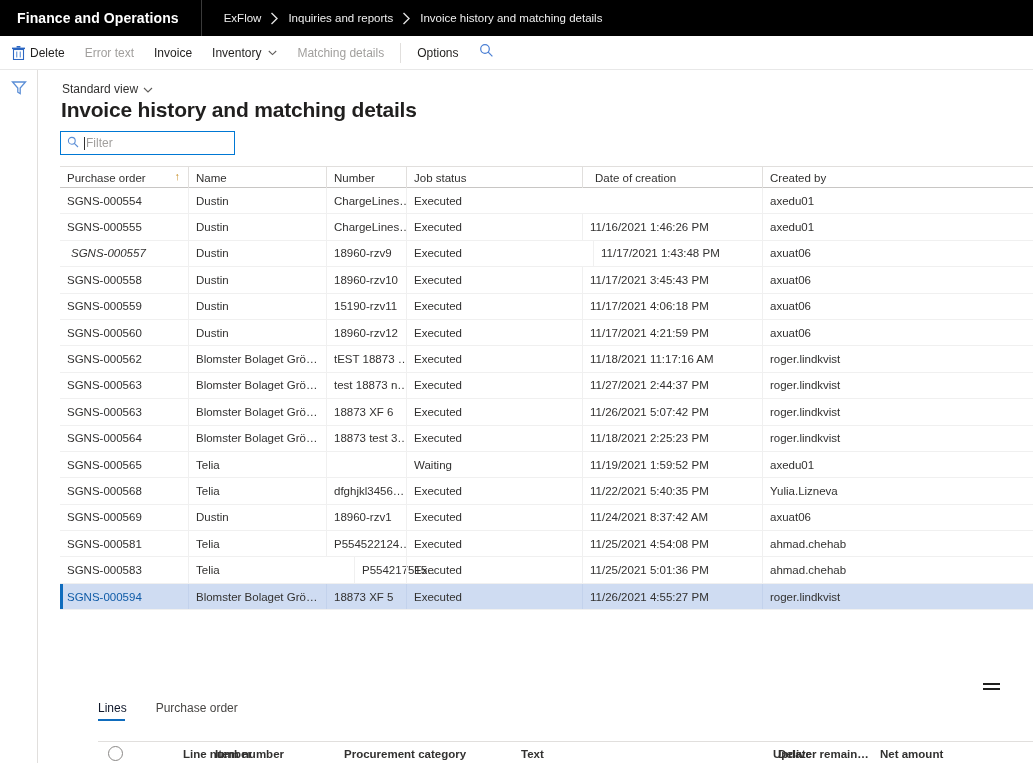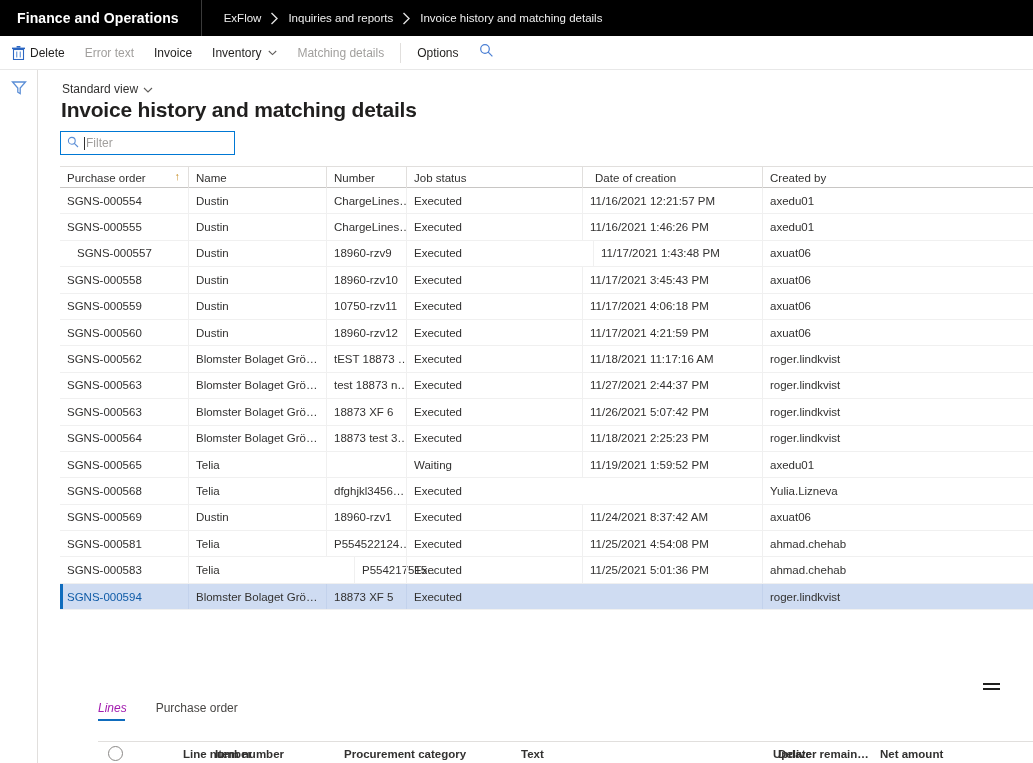--- a/index.html
+++ b/index.html
@@ -153,21 +153,21 @@
 
   
   .tabs {
     position: absolute; left: 59px; top: 631px;
     display: flex; align-items: flex-start; gap: 0;
   }
   .tab {
     font-size: 12px; color: #484644; padding: 0 16px 6px 0;
     position: relative; cursor: pointer; white-space: nowrap;
   }
-  .tab.active { color: #a21caf; font-style: italic; }
+  .tab.active { color: #0f172a; }
   .tab.active .uline {
     position: absolute; left: 0; bottom: 0; height: 2px;
     width: 27px; background: #0f6cbd;
   }
   .tab.second { margin-left: 13px; }
 
   
   .grid-lines {
     position: absolute; left: 59px; top: 671px;
     width: 974px; height: 92px;
@@ -314,51 +314,50 @@
           <div class="gm-hcell " style="left: 702px; width: 292px;">
             <span>Created by</span>
           </div>
         </div>
       <div class="gm-rows">
           <div class="gm-row">
             <div class="gm-cell po nb" style="left: 0px; width: 128px;">SGNS-000554</div>
             <div class="gm-cell " style="left: 128px; width: 138px;">Dustin</div>
             <div class="gm-cell " style="left: 266px; width: 80px;">ChargeLines…</div>
             <div class="gm-cell " style="left: 346px; width: 176px;">Executed</div>
-            <div class="gm-cell " style="left: 522px; width: 180px;">11/16/2021 12:21:57 PM</div>
             <div class="gm-cell " style="left: 702px; width: 292px;">axedu01</div>
           </div>
           <div class="gm-row">
             <div class="gm-cell po nb" style="left: 0px; width: 128px;">SGNS-000555</div>
             <div class="gm-cell " style="left: 128px; width: 138px;">Dustin</div>
             <div class="gm-cell " style="left: 266px; width: 80px;">ChargeLines…</div>
             <div class="gm-cell " style="left: 346px; width: 176px;">Executed</div>
             <div class="gm-cell " style="left: 522px; width: 180px;">11/16/2021 1:46:26 PM</div>
             <div class="gm-cell " style="left: 702px; width: 292px;">axedu01</div>
           </div>
           <div class="gm-row">
-            <div class="gm-cell po nb" style="left: 10px; width: 128px;">SGNS-000557</div>
+            <div class="gm-cell po nb" style="left: 4px; width: 128px; font-style: italic;">SGNS-000557</div>
             <div class="gm-cell " style="left: 128px; width: 138px;">Dustin</div>
             <div class="gm-cell " style="left: 266px; width: 80px;">18960-rzv9</div>
             <div class="gm-cell " style="left: 346px; width: 176px;">Executed</div>
             <div class="gm-cell " style="left: 533px; width: 180px;">11/17/2021 1:43:48 PM</div>
             <div class="gm-cell " style="left: 702px; width: 292px;">axuat06</div>
           </div>
           <div class="gm-row">
             <div class="gm-cell po nb" style="left: 0px; width: 128px;">SGNS-000558</div>
             <div class="gm-cell " style="left: 128px; width: 138px;">Dustin</div>
             <div class="gm-cell " style="left: 266px; width: 80px;">18960-rzv10</div>
             <div class="gm-cell " style="left: 346px; width: 176px;">Executed</div>
             <div class="gm-cell " style="left: 522px; width: 180px;">11/17/2021 3:45:43 PM</div>
             <div class="gm-cell " style="left: 702px; width: 292px;">axuat06</div>
           </div>
           <div class="gm-row">
             <div class="gm-cell po nb" style="left: 0px; width: 128px;">SGNS-000559</div>
             <div class="gm-cell " style="left: 128px; width: 138px;">Dustin</div>
-            <div class="gm-cell " style="left: 266px; width: 80px;">10750-rzv11</div>
+            <div class="gm-cell " style="left: 266px; width: 80px;">15190-rzv11</div>
             <div class="gm-cell " style="left: 346px; width: 176px;">Executed</div>
             <div class="gm-cell " style="left: 522px; width: 180px;">11/17/2021 4:06:18 PM</div>
             <div class="gm-cell " style="left: 702px; width: 292px;">axuat06</div>
           </div>
           <div class="gm-row">
             <div class="gm-cell po nb" style="left: 0px; width: 128px;">SGNS-000560</div>
             <div class="gm-cell " style="left: 128px; width: 138px;">Dustin</div>
             <div class="gm-cell " style="left: 266px; width: 80px;">18960-rzv12</div>
             <div class="gm-cell " style="left: 346px; width: 176px;">Executed</div>
             <div class="gm-cell " style="left: 522px; width: 180px;">11/17/2021 4:21:59 PM</div>
@@ -402,20 +401,21 @@
             <div class="gm-cell " style="left: 266px; width: 80px;"></div>
             <div class="gm-cell " style="left: 346px; width: 176px;">Waiting</div>
             <div class="gm-cell " style="left: 522px; width: 180px;">11/19/2021 1:59:52 PM</div>
             <div class="gm-cell " style="left: 702px; width: 292px;">axedu01</div>
           </div>
           <div class="gm-row">
             <div class="gm-cell po nb" style="left: 0px; width: 128px;">SGNS-000568</div>
             <div class="gm-cell " style="left: 128px; width: 138px;">Telia</div>
             <div class="gm-cell " style="left: 266px; width: 80px;">dfghjkl3456…</div>
             <div class="gm-cell " style="left: 346px; width: 176px;">Executed</div>
+            <div class="gm-cell " style="left: 522px; width: 180px;">11/22/2021 5:40:35 PM</div>
             <div class="gm-cell " style="left: 702px; width: 292px;">Yulia.Lizneva</div>
           </div>
           <div class="gm-row">
             <div class="gm-cell po nb" style="left: 0px; width: 128px;">SGNS-000569</div>
             <div class="gm-cell " style="left: 128px; width: 138px;">Dustin</div>
             <div class="gm-cell " style="left: 266px; width: 80px;">18960-rzv1</div>
             <div class="gm-cell " style="left: 346px; width: 176px;">Executed</div>
             <div class="gm-cell " style="left: 522px; width: 180px;">11/24/2021 8:37:42 AM</div>
             <div class="gm-cell " style="left: 702px; width: 292px;">axuat06</div>
           </div>
@@ -434,20 +434,21 @@
             <div class="gm-cell " style="left: 346px; width: 176px;">Executed</div>
             <div class="gm-cell " style="left: 522px; width: 180px;">11/25/2021 5:01:36 PM</div>
             <div class="gm-cell " style="left: 702px; width: 292px;">ahmad.chehab</div>
           </div>
           <div class="gm-row selected">
             <div class="accent"></div>
             <div class="gm-cell po nb" style="left: 0px; width: 128px;">SGNS-000594</div>
             <div class="gm-cell " style="left: 128px; width: 138px;">Blomster Bolaget Grö…</div>
             <div class="gm-cell " style="left: 266px; width: 80px;">18873 XF 5</div>
             <div class="gm-cell " style="left: 346px; width: 176px;">Executed</div>
+            <div class="gm-cell " style="left: 522px; width: 180px;">11/26/2021 4:55:27 PM</div>
             <div class="gm-cell " style="left: 702px; width: 292px;">roger.lindkvist</div>
           </div>
         </div>
     </div>
 
     <div class="splitter">
       <div class="split-handle">
         <i></i>
         <i></i>
       </div>

